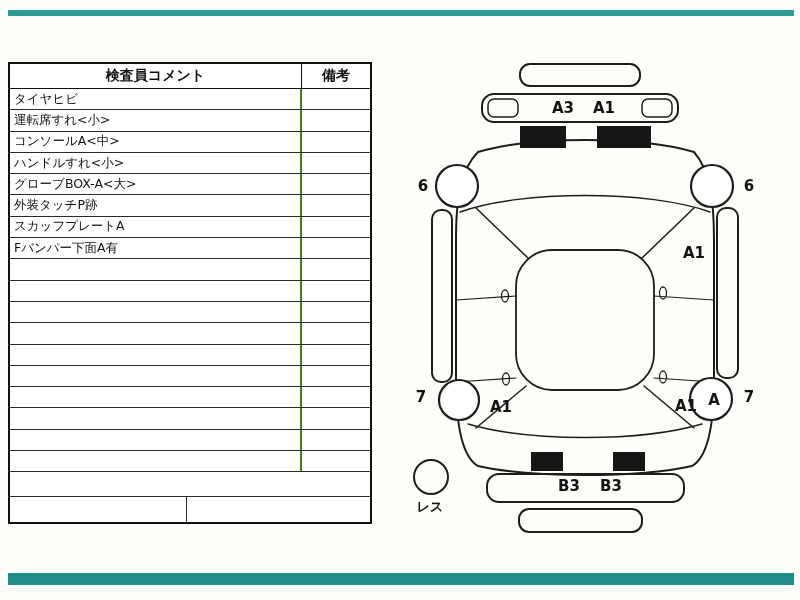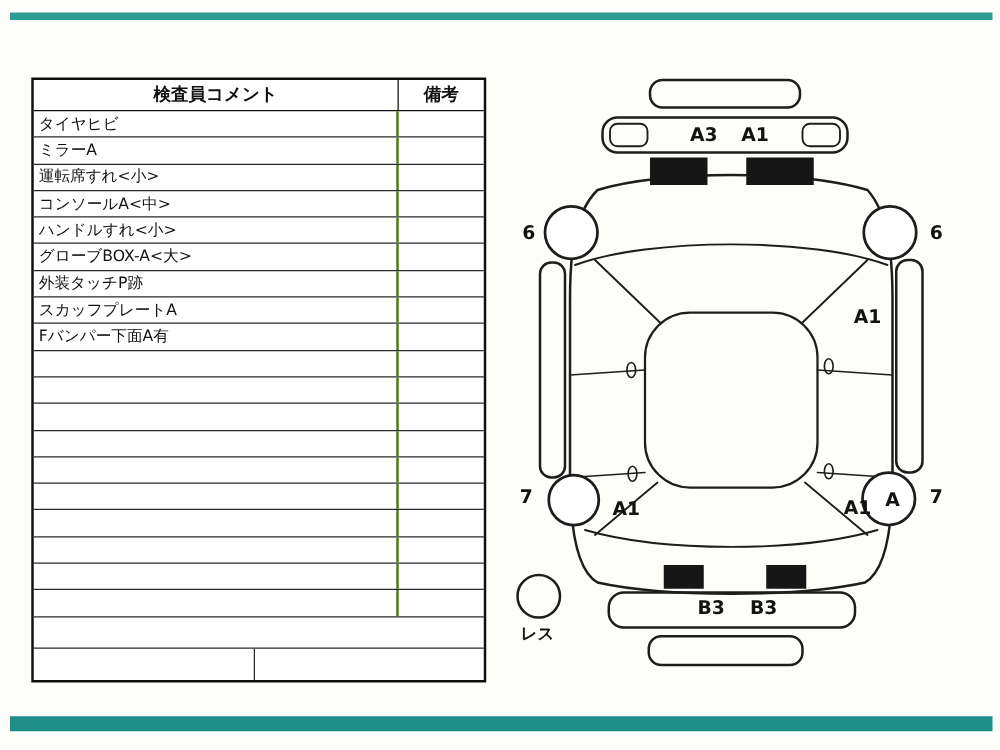--- a/index.html
+++ b/index.html
@@ -16,21 +16,21 @@
   .teal-top{
     position:absolute;left:8px;top:10px;width:786px;height:6px;
     background:#2d9c95;
   }
   .teal-bottom{
     position:absolute;left:8px;top:573px;width:786px;height:12px;
     background:#1f8e88;
   }
   
   .ctable{
-    position:absolute;left:25px;top:62px;width:364px;
+    position:absolute;left:8px;top:62px;width:364px;
     border:2px solid #101010;background:#fff;
     box-sizing:border-box;
   }
   .thead{
     display:flex;height:24px;border-bottom:1px solid #101010;
     font-weight:bold;font-size:14px;
   }
   .th{display:flex;align-items:center;justify-content:center;box-sizing:border-box;}
   .th.comments{width:292px;border-right:1px solid #101010;}
   .th.remarks{flex:1;}
@@ -67,24 +67,20 @@
   <div class="teal-bottom"></div>
 
   <div class="ctable">
     <div class="thead">
       <div class="th comments">検査員コメント</div>
       <div class="th remarks">備考</div>
     </div>
     <div>
         <div class="row">
           <div class="cell c">タイヤヒビ</div>
-          <div class="cell r"></div>
-        </div>
-        <div class="row">
-          <div class="cell c">ミラーA</div>
           <div class="cell r"></div>
         </div>
         <div class="row">
           <div class="cell c">運転席すれ&lt;小&gt;</div>
           <div class="cell r"></div>
         </div>
         <div class="row">
           <div class="cell c">コンソールA&lt;中&gt;</div>
           <div class="cell r"></div>
         </div>

